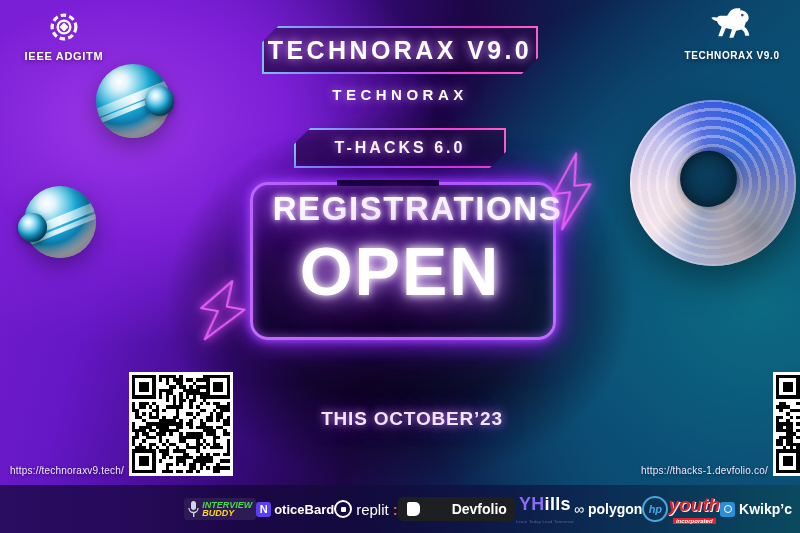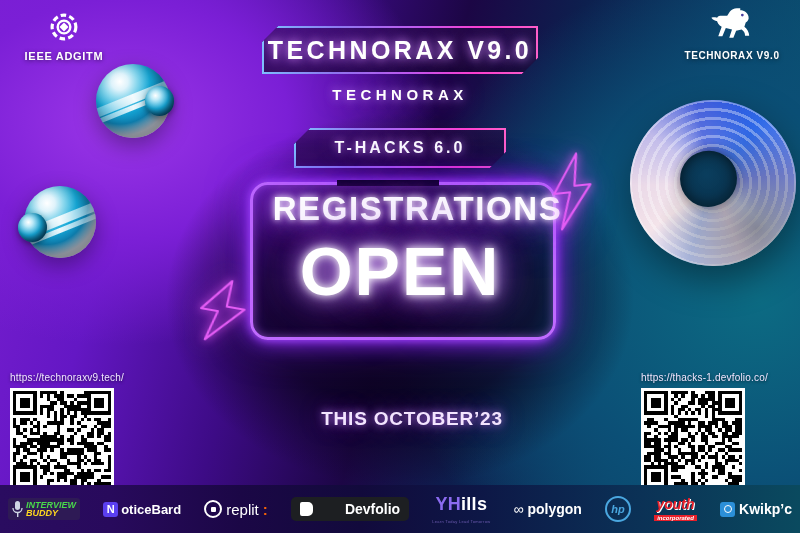--- a/index.html
+++ b/index.html
@@ -104,32 +104,32 @@
 
   
   #tagline{position:absolute;left:0;right:0;top:360px;text-align:center;
     color:#e7c9ff;font-size:22px;letter-spacing:1.2px;font-variant:small-caps;
     text-shadow:0 0 8px rgba(190,120,255,.85),0 0 20px rgba(140,60,220,.6);}
   #subline{position:absolute;left:0;right:0;top:408px;text-align:center;
     color:#f3e4ff;font-size:19px;font-weight:bold;letter-spacing:.8px;
     text-shadow:0 0 9px rgba(200,130,255,.9),0 0 22px rgba(150,60,230,.65);padding-left:24px;}
 
   
-  .qr-block{position:absolute;display:flex;flex-direction:column;align-items:flex-start;gap:5px;}
+  .qr-block{position:absolute;display:flex;align-items:flex-end;gap:5px;}
   #qr-left{left:10px;top:372px;}
   #qr-right{left:641px;top:372px;}
   .qr-url{color:#f0e6ff;font-size:10px;letter-spacing:.2px;white-space:nowrap;
     text-shadow:0 1px 3px rgba(0,0,0,.55);}
   .qr-img{width:104px;height:104px;background:#fff;padding:3px;box-sizing:border-box;}
   .qr-img svg{display:block;width:100%;height:100%;}
 
   
   #sponsor-bar{position:absolute;left:0;bottom:0;width:800px;height:48px;
     background:linear-gradient(90deg,#2a0c60 0%,#280a5c 14%,#1b0746 30%,#120a3c 45%,#0d1746 60%,#0b2f55 78%,#0a4a5f 100%);
-    display:flex;align-items:center;justify-content:space-between;padding:0 8px;box-sizing:border-box;}
+    display:flex;align-items:center;justify-content:flex-end;padding:0 8px;box-sizing:border-box;}
   .sp{display:flex;align-items:center;gap:4px;white-space:nowrap;}
   .sp-ib{background:#2e1a55;border-radius:3px;padding:2px 4px;display:flex;align-items:center;gap:3px;}
   .sp-ib .t1{color:#49d84b;font-size:9px;font-weight:bold;font-style:italic;line-height:8px;}
   .sp-ib .t2{color:#ffd91e;font-size:9px;font-weight:bold;font-style:italic;line-height:8px;}
   .sp-nb{display:flex;align-items:center;gap:3px;}
   .sp-nb .mark{width:15px;height:15px;border-radius:3px;background:#5b3ff0;color:#fff;
     font-size:11px;font-weight:bold;display:flex;align-items:center;justify-content:center;}
   .sp-nb .txt{color:#fff;font-size:13px;font-weight:bold;}
   .sp-replit .mark{width:14px;height:14px;border-radius:50%;border:2px solid #fff;display:flex;
     align-items:center;justify-content:center;}
@@ -141,21 +141,21 @@
   .sp-devfolio .txt{color:#fff;font-size:14px;font-weight:bold;padding-left:27px;}
   .sp-yhills{display:flex;flex-direction:column;align-items:center;}
   .sp-yhills .txt{font-size:18px;font-weight:bold;color:#fff;letter-spacing:.3px;}
   .sp-yhills .txt b{color:#8b6bf0;}
   .sp-yhills .sub{color:#6d5bb0;font-size:4px;letter-spacing:.3px;}
   .sp-polygon .mark{color:#fff;font-size:14px;}
   .sp-polygon .txt{color:#fff;font-size:14px;font-weight:bold;}
   .sp-hp .mark{width:22px;height:22px;border-radius:50%;border:2px solid #4aa7e0;color:#4aa7e0;
     font-size:11px;font-style:italic;font-weight:bold;display:flex;align-items:center;justify-content:center;}
   .sp-youth{display:flex;flex-direction:column;align-items:center;line-height:1;}
-  .sp-youth .txt{color:#e8202a;font-size:14px;font-weight:bold;font-style:italic;
+  .sp-youth .txt{color:#e8202a;font-size:19px;font-weight:bold;font-style:italic;
     text-shadow:1px 1px 0 #fff;}
   .sp-youth .sub{color:#fff;font-size:6px;font-weight:bold;font-style:italic;background:#e8202a;
     padding:0 3px;}
   .sp-kwik{display:flex;align-items:center;gap:4px;}
   .sp-kwik .mark{width:15px;height:15px;background:#2b8fd8;border-radius:3px;
     display:flex;align-items:center;justify-content:center;}
   .sp-kwik .mark i{width:6px;height:6px;border-radius:50%;border:1.6px solid #fff;display:block;}
   .sp-kwik .txt{color:#fff;font-size:14px;font-weight:bold;}
 </style>
 </head>

